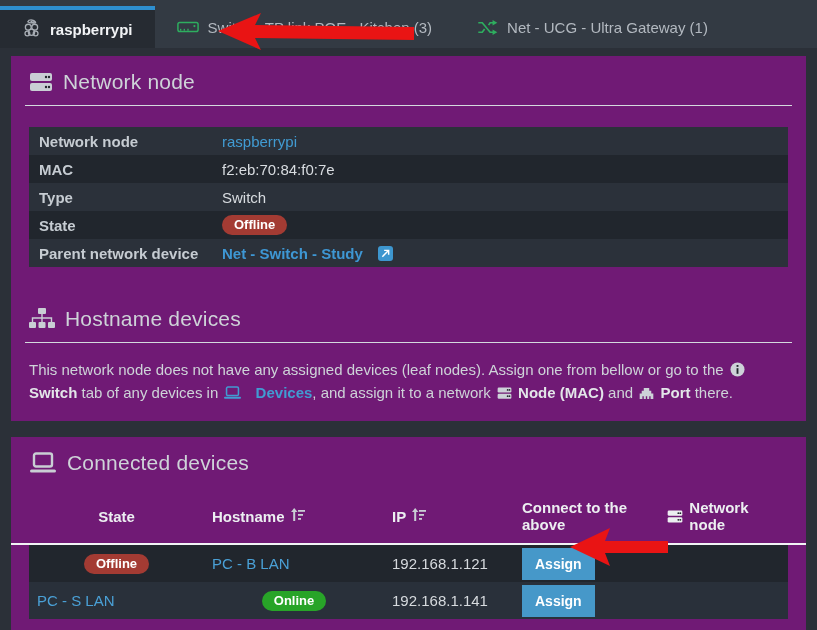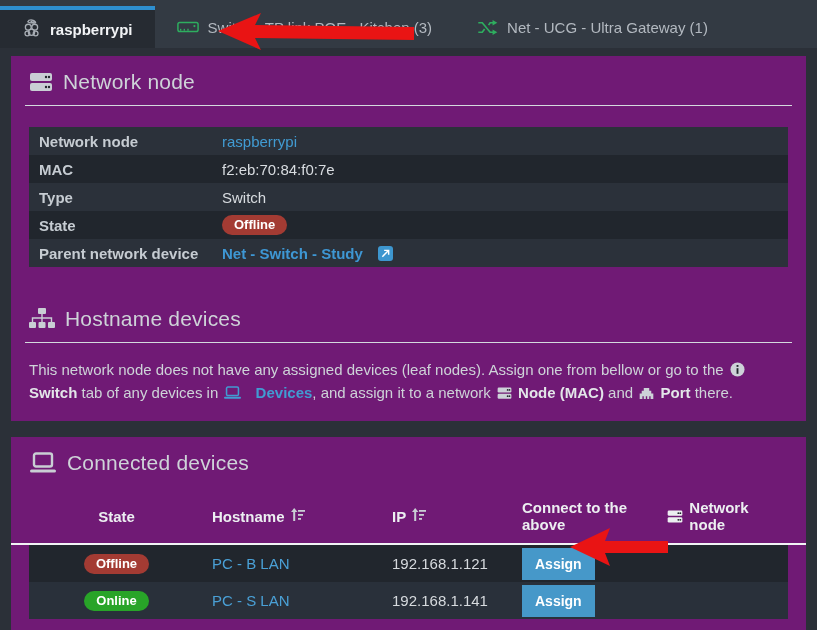--- a/index.html
+++ b/index.html
@@ -292,25 +292,25 @@
           </div>
         <div class="cell">
             <a href="#" class="host">PC - B LAN</a>
           </div>
         <div class="cell">192.168.1.121</div>
         <div class="cell">
             <button class="assign-btn">Assign</button>
           </div>
       </div>
       <div class="u-row">
+        <div class="cell">
+            <a href="#" class="host">PC - S LAN</a>
+          </div>
         <div class="cell center">
             <span class="badge online">Online</span>
-          </div>
-        <div class="cell">
-            <a href="#" class="host">PC - S LAN</a>
           </div>
         <div class="cell">192.168.1.141</div>
         <div class="cell">
             <button class="assign-btn">Assign</button>
           </div>
       </div>
     </div>
   </div>
 </div>
 

